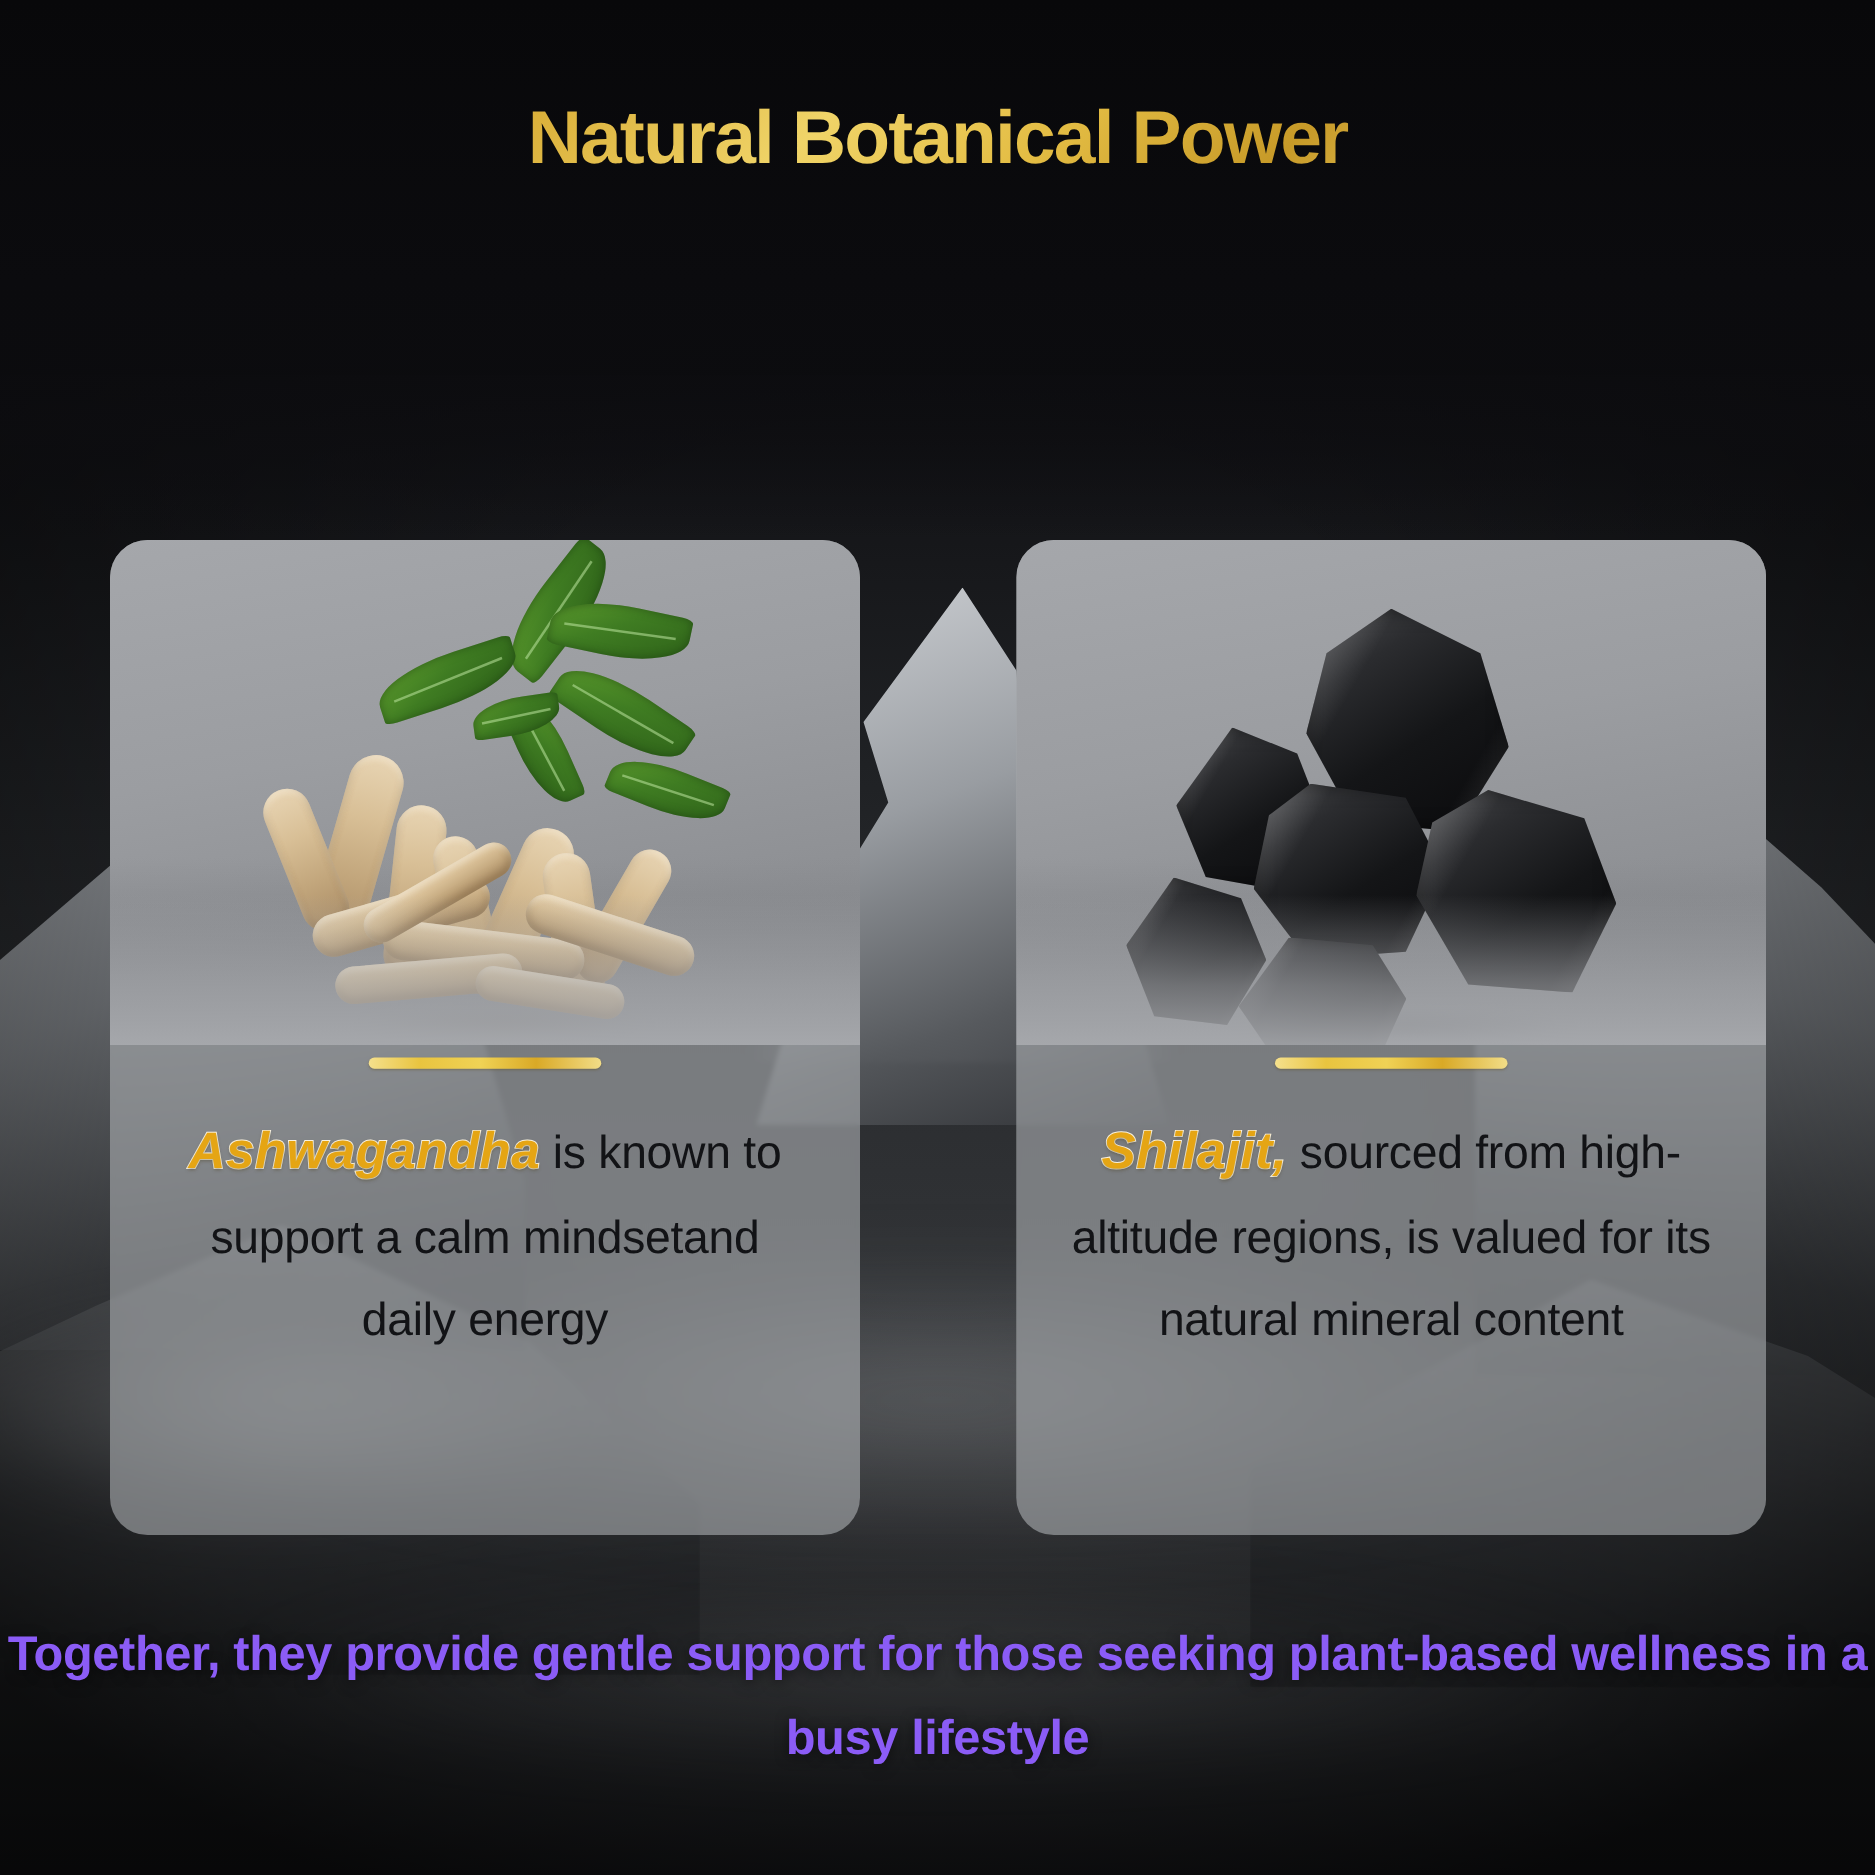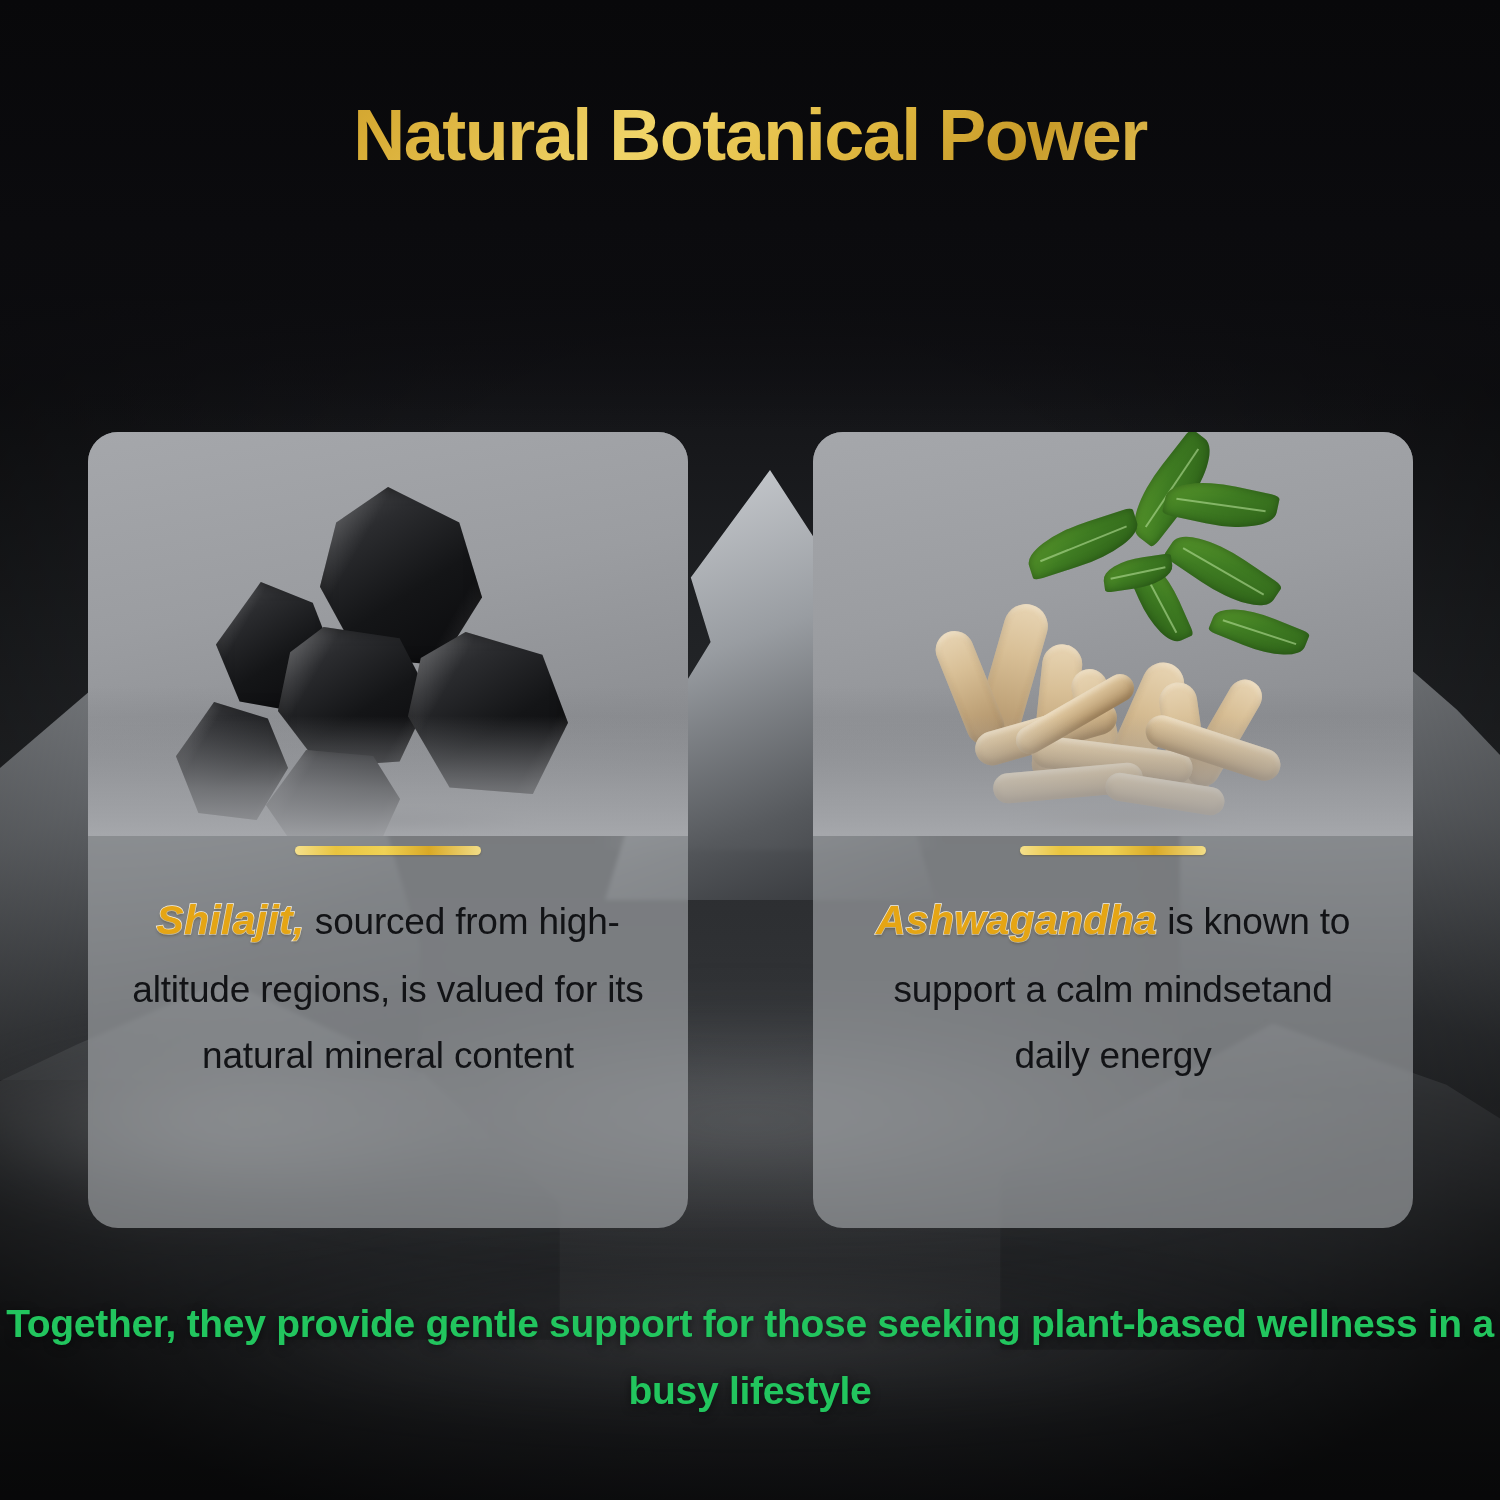--- a/index.html
+++ b/index.html
@@ -114,22 +114,22 @@
   .top-fade {
     top: 0; left: 0; width: 1500px; height: 430px;
     background: linear-gradient(180deg, #08080a 0%, #0b0b0e 52%, rgba(13,13,16,.75) 80%, rgba(13,13,16,0) 100%);
   }
 
   
   .header { position: absolute; top: 0; left: 0; width: 1500px; text-align: center; }
 
   .title {
     margin: 0;
-    padding-top: 98px;
-    font-size: 72px;
+    padding-top: 78px;
+    font-size: 60px;
     font-weight: 700;
     letter-spacing: -1.5px;
     line-height: 1.05;
     background: linear-gradient(135deg,
       #8a6414 0%, #b5871f 14%, #d8ac35 30%,
       #f0d468 46%, #e3bc43 58%, #c79a28 70%,
       #efd26b 84%, #f7e08a 100%);
     -webkit-background-clip: text;
     background-clip: text;
     color: transparent;
@@ -282,21 +282,21 @@
   
   .footer {
     position: absolute;
     top: 1290px;
     left: 0;
     width: 1500px;
     text-align: center;
     font-size: 39px;
     font-weight: 700;
     line-height: 1.72;
-    color: #22c55e;
+    color: #8b5cf6;
     letter-spacing: -0.3px;
     text-shadow: 0 2px 10px rgba(0,0,0,.55);
   }
 </style>
 </head>
 <body>
 
 <div id="poster">
 
   <div class="bg-layer bg-base"></div>
@@ -318,42 +318,20 @@
     <h1 class="title">Natural Botanical Power</h1>
   </div>
 
   <div class="cards">
 
     <div class="card">
 
       <div class="card-photo">
         <div class="photo-bg"></div>
         <div class="photo-floor"></div>
-        <div class="rock-shadow"></div>
-        <div class="rock r1"></div>
-        <div class="rock r2"></div>
-        <div class="rock r3"></div>
-        <div class="rock r4"></div>
-        <div class="rock r5"></div>
-        <div class="rock r6"></div>
-        <div class="photo-fade"></div>
-      </div>
-
-      <div class="divider"></div>
-
-      <div class="card-body">
-        <span class="ingredient-name">Shilajit,</span><span> sourced from high-altitude regions, is valued for its natural mineral content</span>
-      </div>
-    </div>
-
-    <div class="card">
-
-      <div class="card-photo">
-        <div class="photo-bg"></div>
-        <div class="photo-floor"></div>
         <div class="root-shadow"></div>
 
         <div class="leaf" style="top:34px; left:300px; width:118px; height:44px; transform:rotate(-52deg);"></div>
         <div class="leaf" style="top:52px; left:352px; width:112px; height:42px; transform:rotate(12deg);"></div>
         <div class="leaf" style="top:92px; left:212px; width:116px; height:40px; transform:rotate(-18deg);"></div>
         <div class="leaf" style="top:118px; left:352px; width:116px; height:42px; transform:rotate(34deg);"></div>
         <div class="leaf" style="top:150px; left:300px; width:92px; height:36px; transform:rotate(66deg);"></div>
         <div class="leaf" style="top:182px; left:398px; width:96px; height:36px; transform:rotate(22deg);"></div>
         <div class="leaf" style="top:126px; left:290px; width:70px; height:30px; transform:rotate(-8deg);"></div>
 
@@ -374,17 +352,39 @@
         <div class="photo-fade"></div>
       </div>
 
       <div class="divider"></div>
 
       <div class="card-body">
         <span class="ingredient-name">Ashwagandha</span><span> is known to support a calm mindsetand daily energy</span>
       </div>
     </div>
 
+    <div class="card">
+
+      <div class="card-photo">
+        <div class="photo-bg"></div>
+        <div class="photo-floor"></div>
+        <div class="rock-shadow"></div>
+        <div class="rock r1"></div>
+        <div class="rock r2"></div>
+        <div class="rock r3"></div>
+        <div class="rock r4"></div>
+        <div class="rock r5"></div>
+        <div class="rock r6"></div>
+        <div class="photo-fade"></div>
+      </div>
+
+      <div class="divider"></div>
+
+      <div class="card-body">
+        <span class="ingredient-name">Shilajit,</span><span> sourced from high-altitude regions, is valued for its natural mineral content</span>
+      </div>
+    </div>
+
   </div>
 
   <div class="footer">Together, they provide gentle support for those seeking plant-based wellness in a busy lifestyle</div>
 
 </div>
 
 </body></html>

